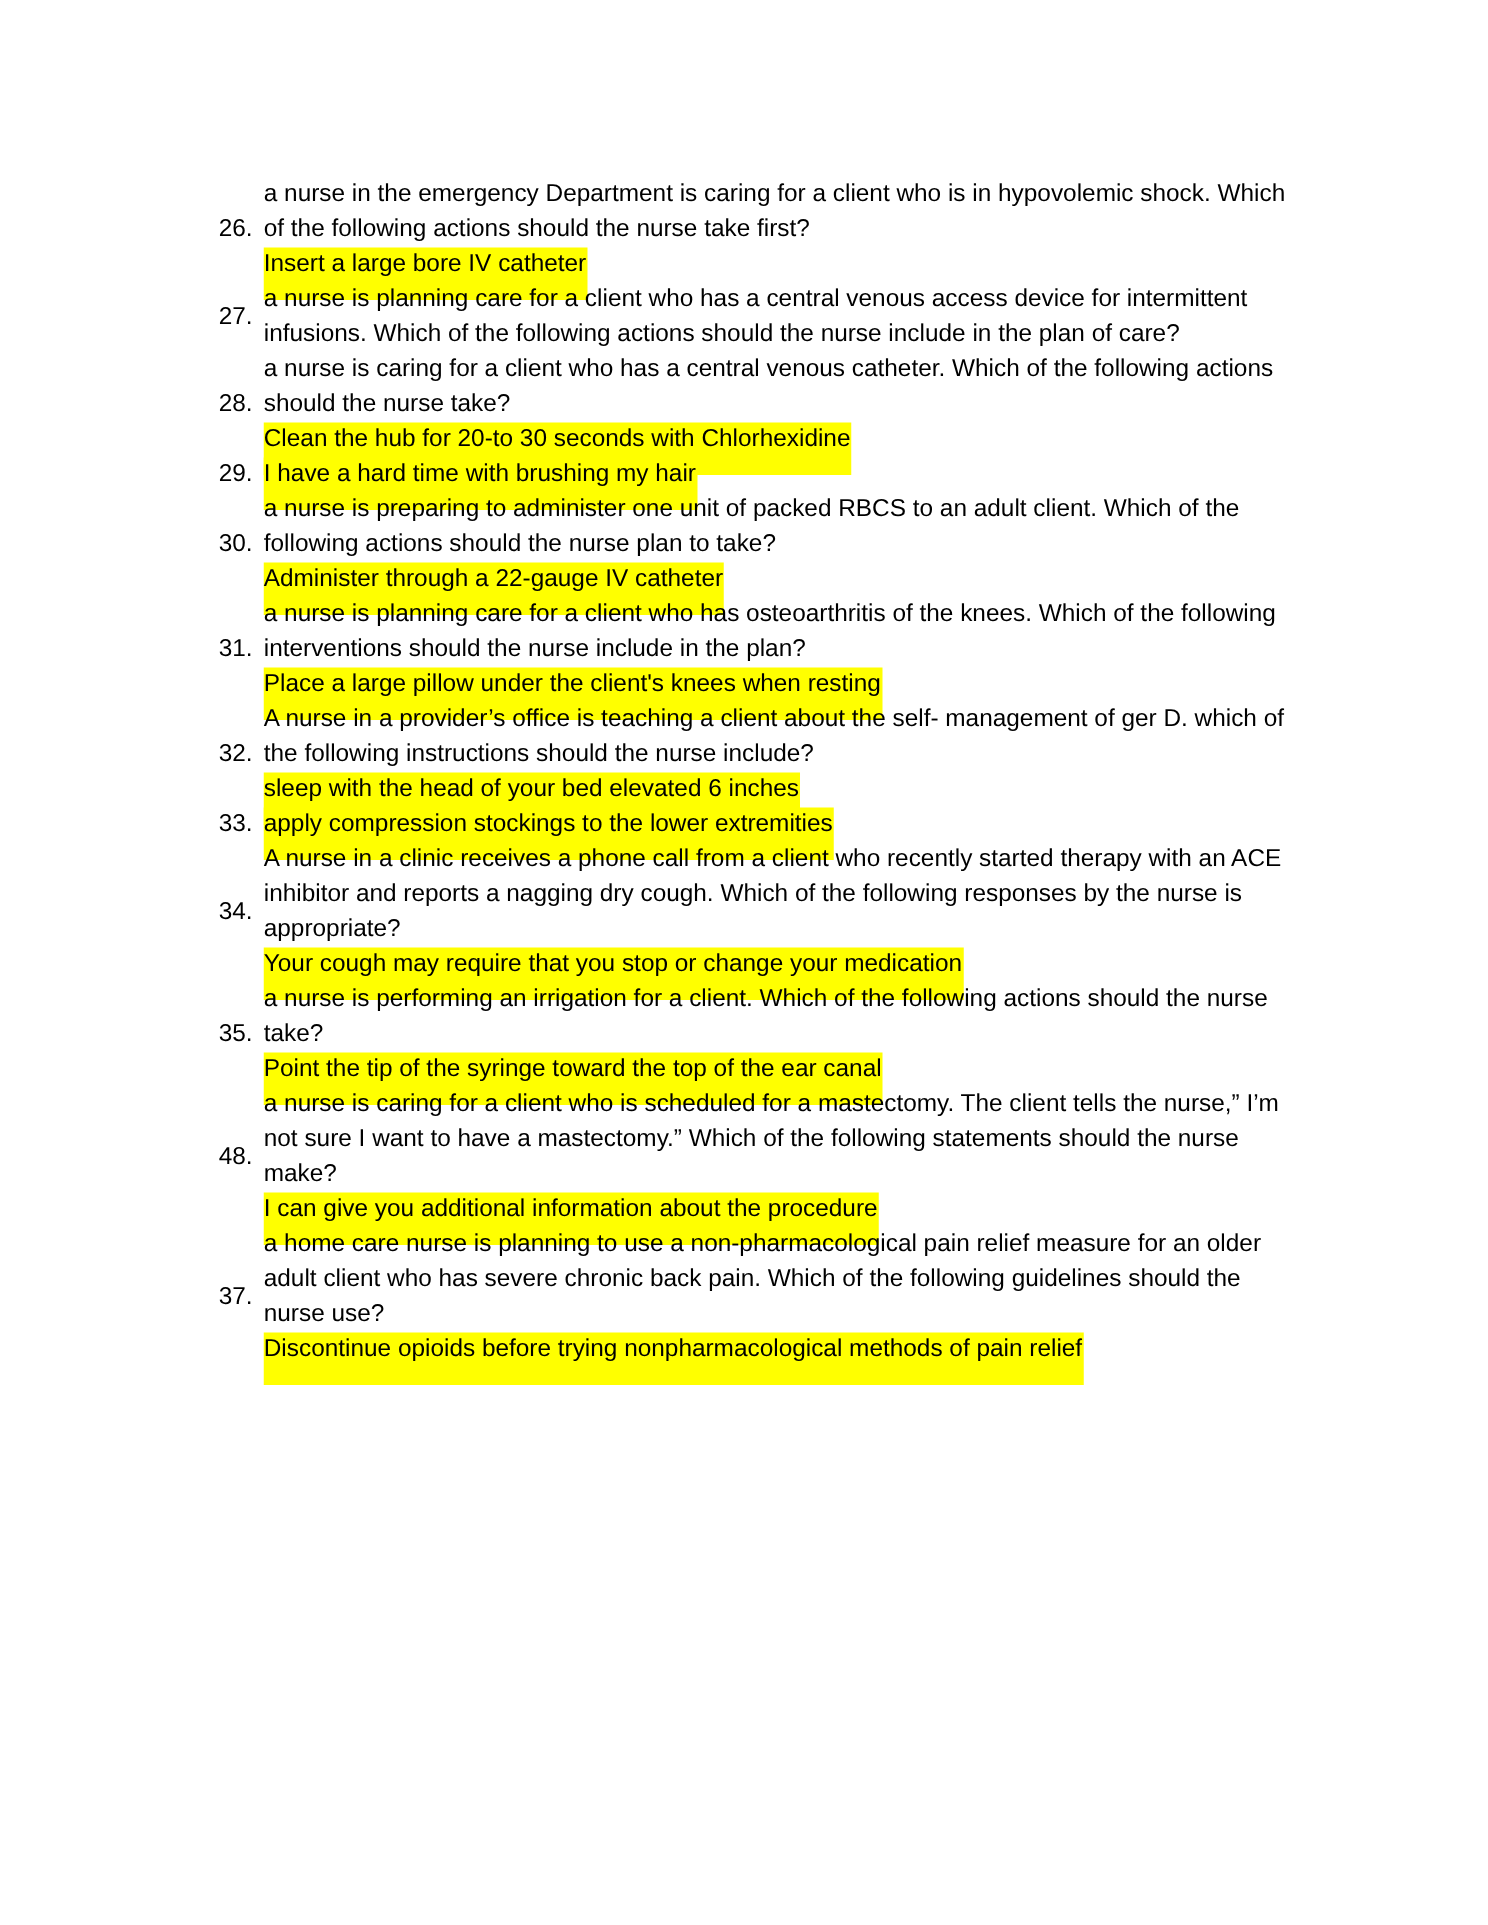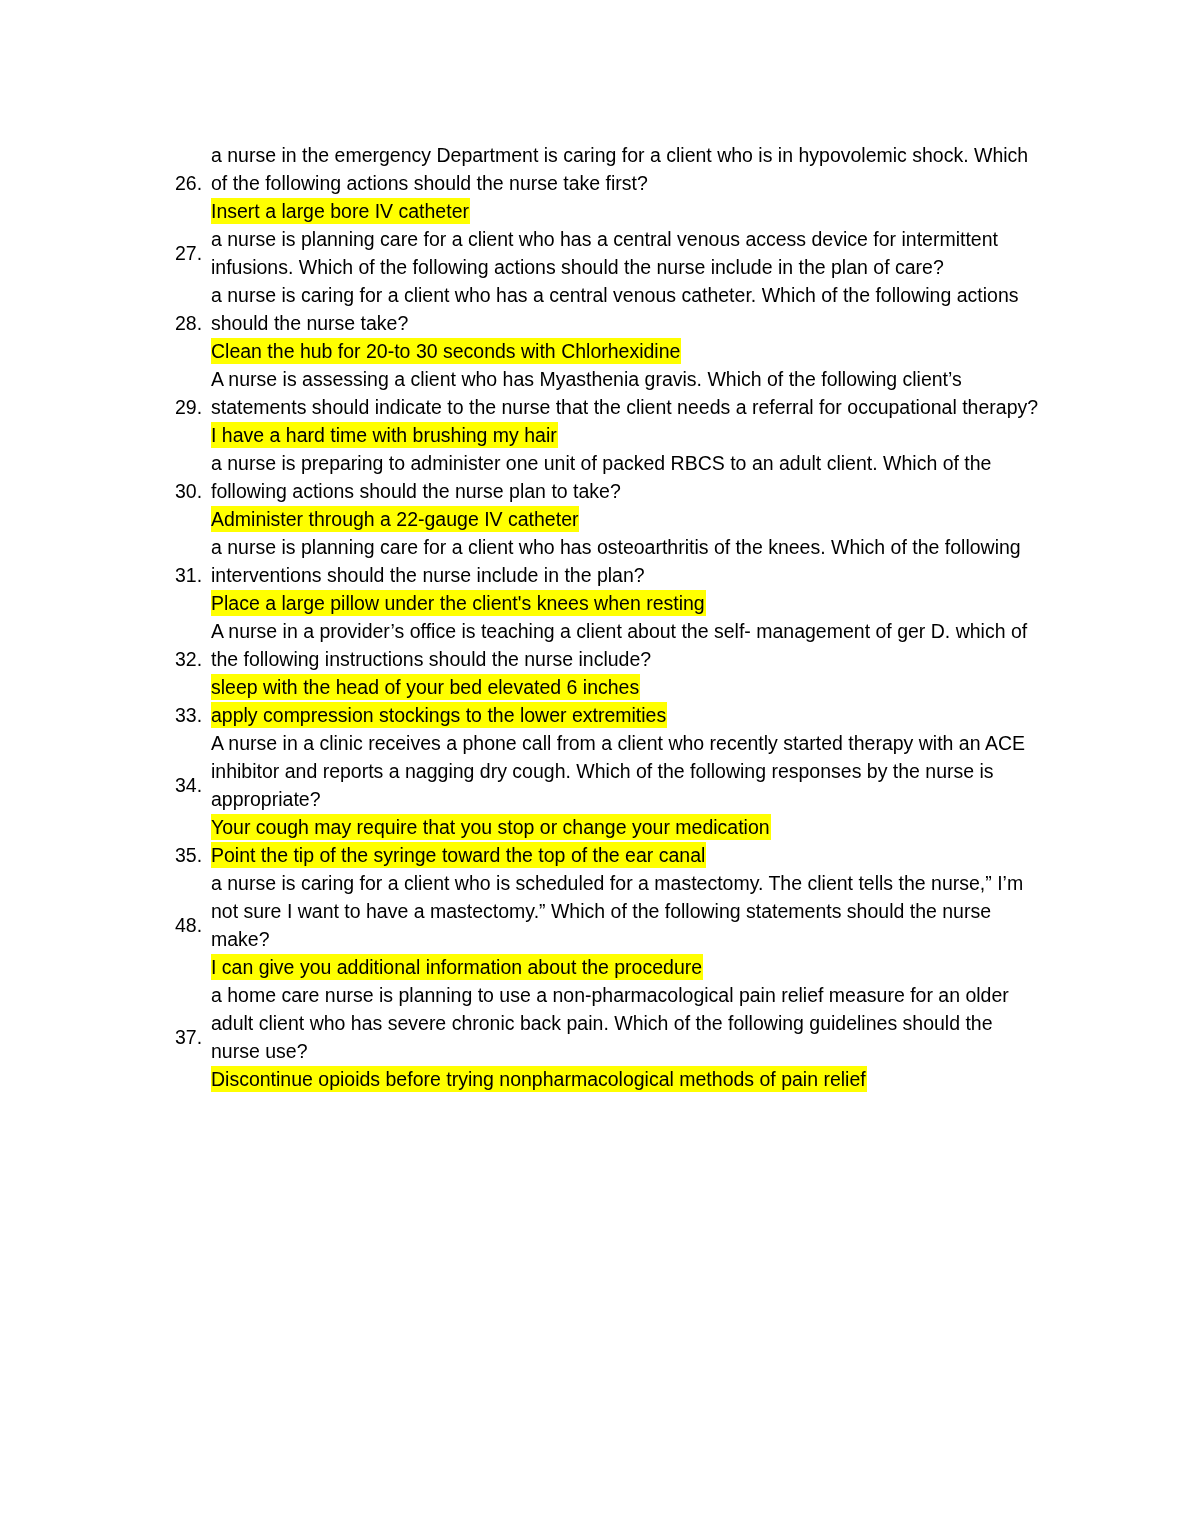--- a/index.html
+++ b/index.html
@@ -35,21 +35,21 @@
   }
   .qa-question {
     display: block;
   }
   .qa-answer {
     display: block;
   }
   .qa-answer .hl {
     background: #ffff00;
     display: inline;
-    padding: 2px 1px 2px 0;
+    padding: 2px 1px 18px 0;
   }
 </style>
 </head>
 <body>
 
 <div class="page">
 
   <div class="qa-item">
     <span class="qa-num">26.</span>
     <span class="qa-body">
@@ -69,21 +69,20 @@
     <span class="qa-num">28.</span>
     <span class="qa-body">
       <span class="qa-question">a nurse is caring for a client who has a central venous catheter. Which of the following actions should the nurse take?</span>
       <span class="qa-answer"><span class="hl">Clean the hub for 20-to 30 seconds with Chlorhexidine</span></span>
     </span>
   </div>
 
   <div class="qa-item">
     <span class="qa-num">29.</span>
     <span class="qa-body">
-      <span class="qa-question">A nurse is assessing a client who has Myasthenia gravis. Which of the following client’s statements should indicate to the nurse that the client needs a referral for occupational therapy?</span>
       <span class="qa-answer"><span class="hl">I have a hard time with brushing my hair</span></span>
     </span>
   </div>
 
   <div class="qa-item">
     <span class="qa-num">30.</span>
     <span class="qa-body">
       <span class="qa-question">a nurse is preparing to administer one unit of packed RBCS to an adult client. Which of the following actions should the nurse plan to take?</span>
       <span class="qa-answer"><span class="hl">Administer through a 22-gauge IV catheter</span></span>
     </span>
@@ -116,20 +115,21 @@
     <span class="qa-num">34.</span>
     <span class="qa-body">
       <span class="qa-question">A nurse in a clinic receives a phone call from a client who recently started therapy with an ACE inhibitor and reports a nagging dry cough. Which of the following responses by the nurse is appropriate?</span>
       <span class="qa-answer"><span class="hl">Your cough may require that you stop or change your medication</span></span>
     </span>
   </div>
 
   <div class="qa-item">
     <span class="qa-num">35.</span>
     <span class="qa-body">
+      <span class="qa-question">a nurse is performing an irrigation for a client. Which of the following actions should the nurse take?</span>
       <span class="qa-answer"><span class="hl">Point the tip of the syringe toward the top of the ear canal</span></span>
     </span>
   </div>
 
   <div class="qa-item">
     <span class="qa-num">48.</span>
     <span class="qa-body">
       <span class="qa-question">a nurse is caring for a client who is scheduled for a mastectomy. The client tells the nurse,” I’m not sure I want to have a mastectomy.” Which of the following statements should the nurse make?</span>
       <span class="qa-answer"><span class="hl">I can give you additional information about the procedure</span></span>
     </span>

